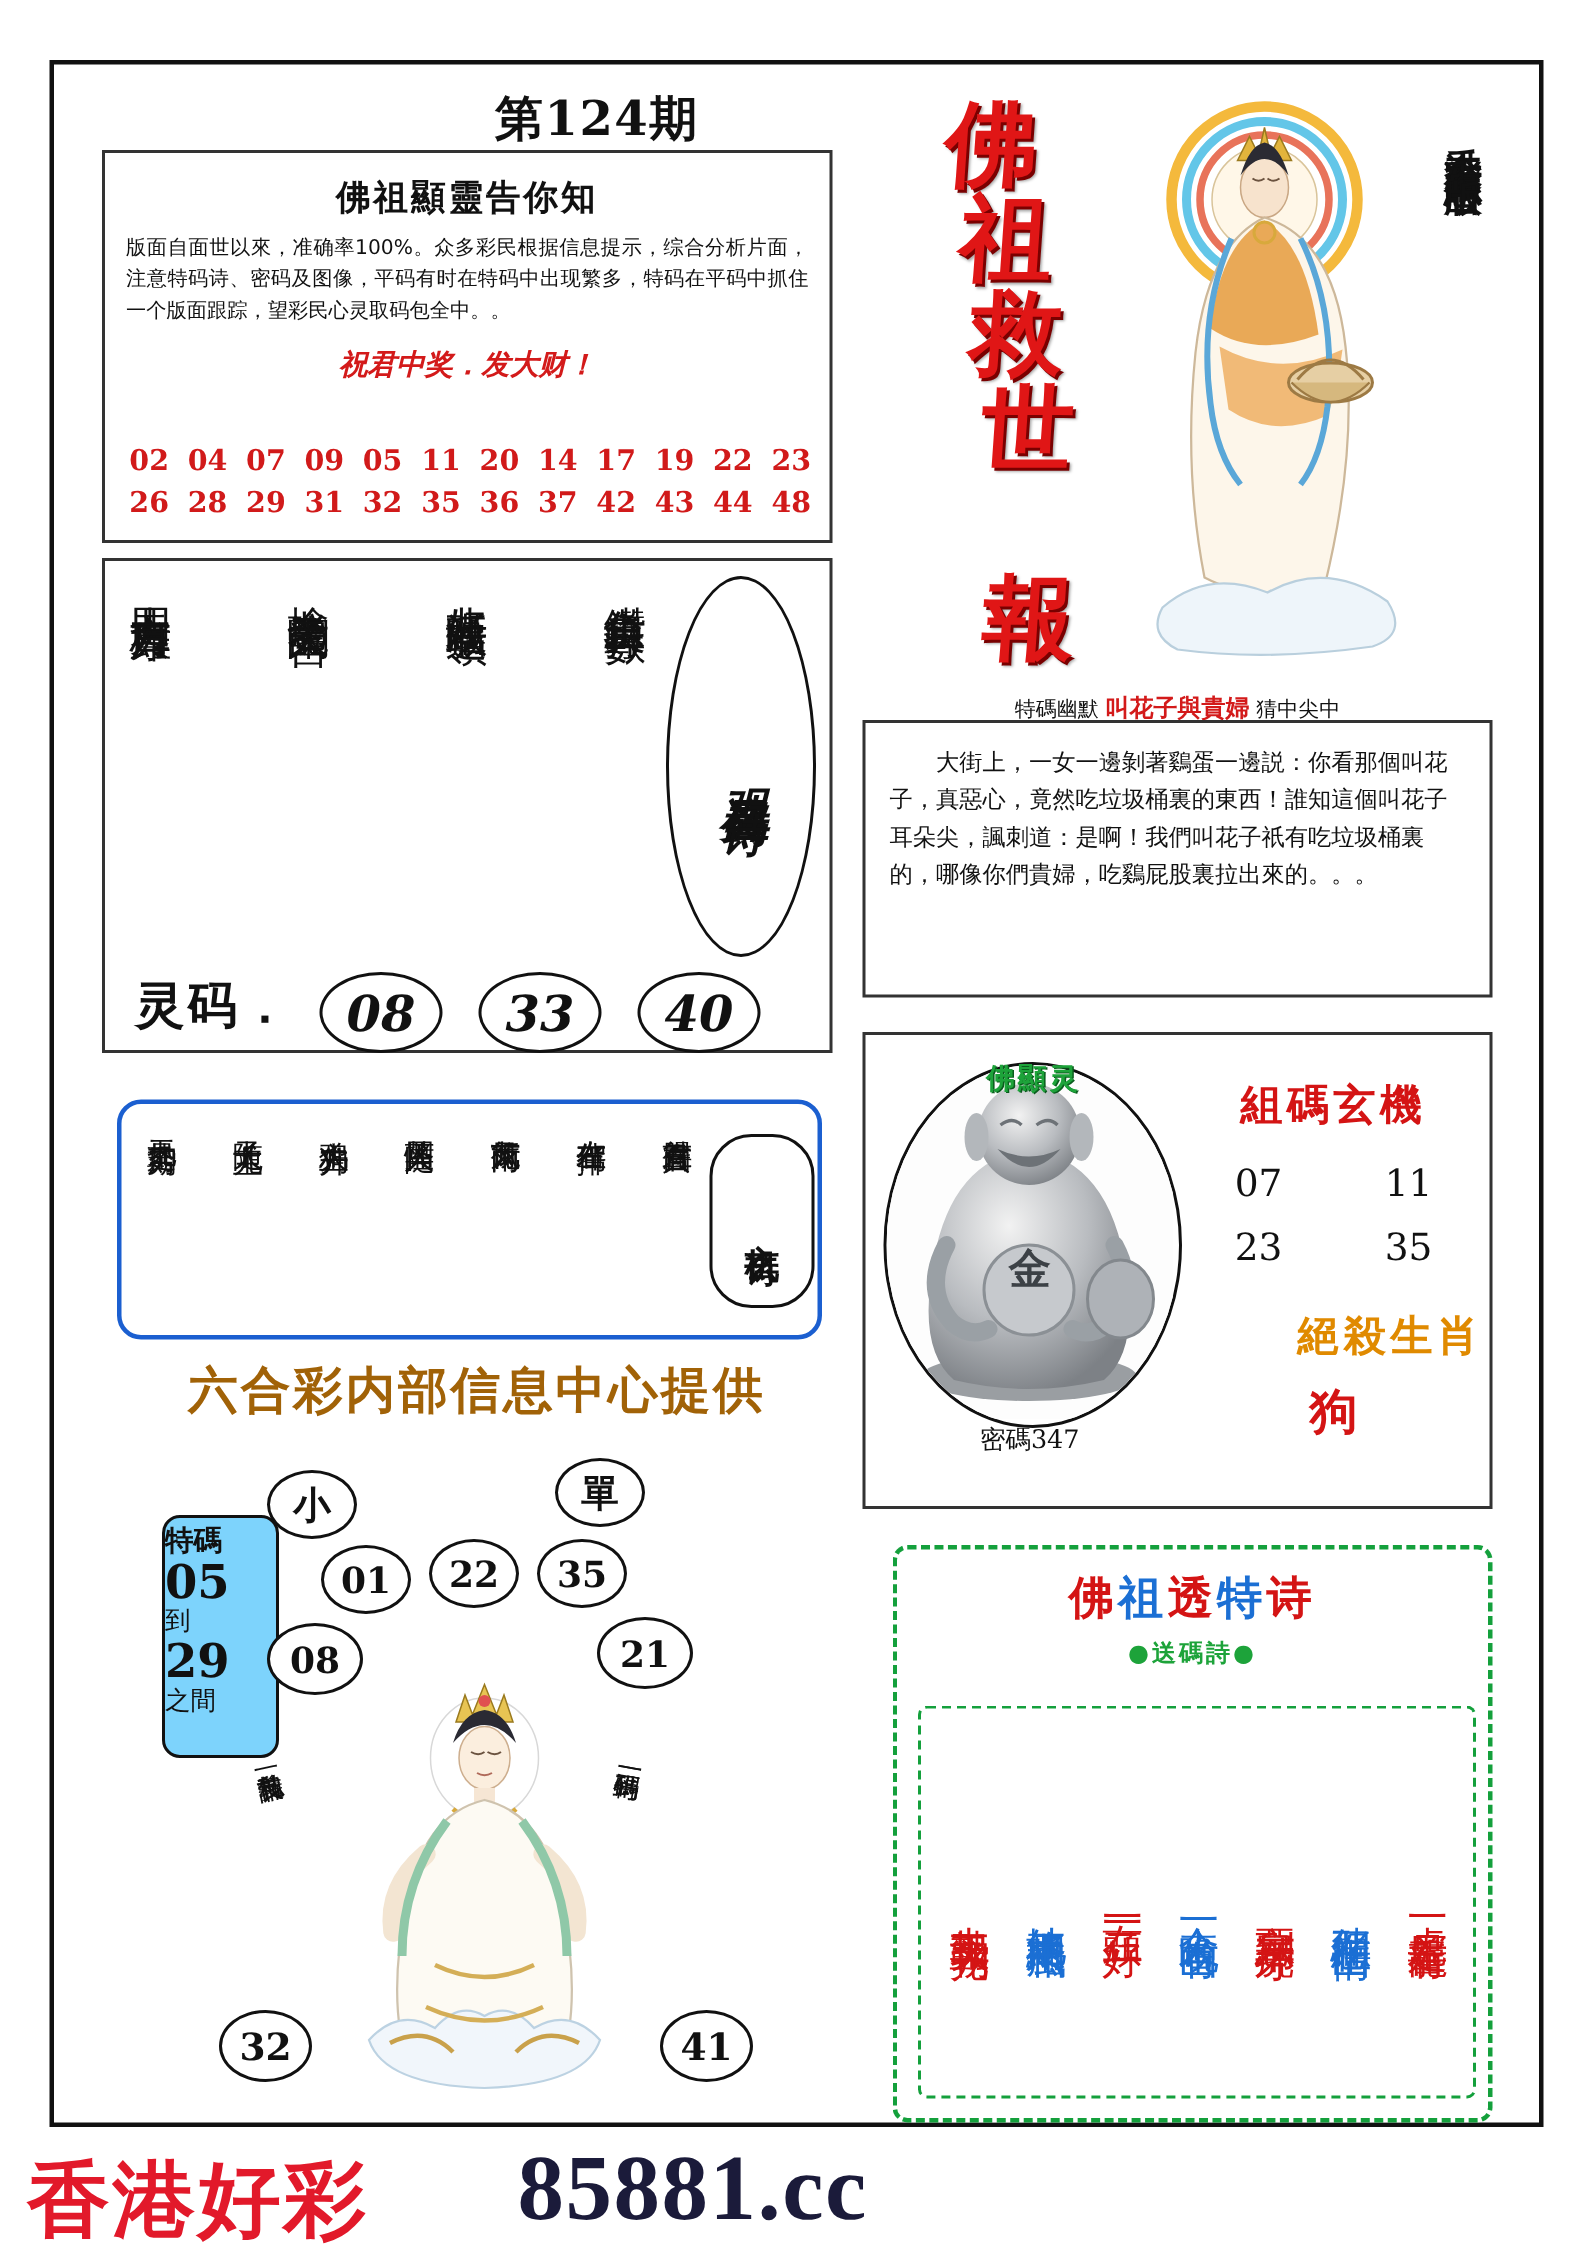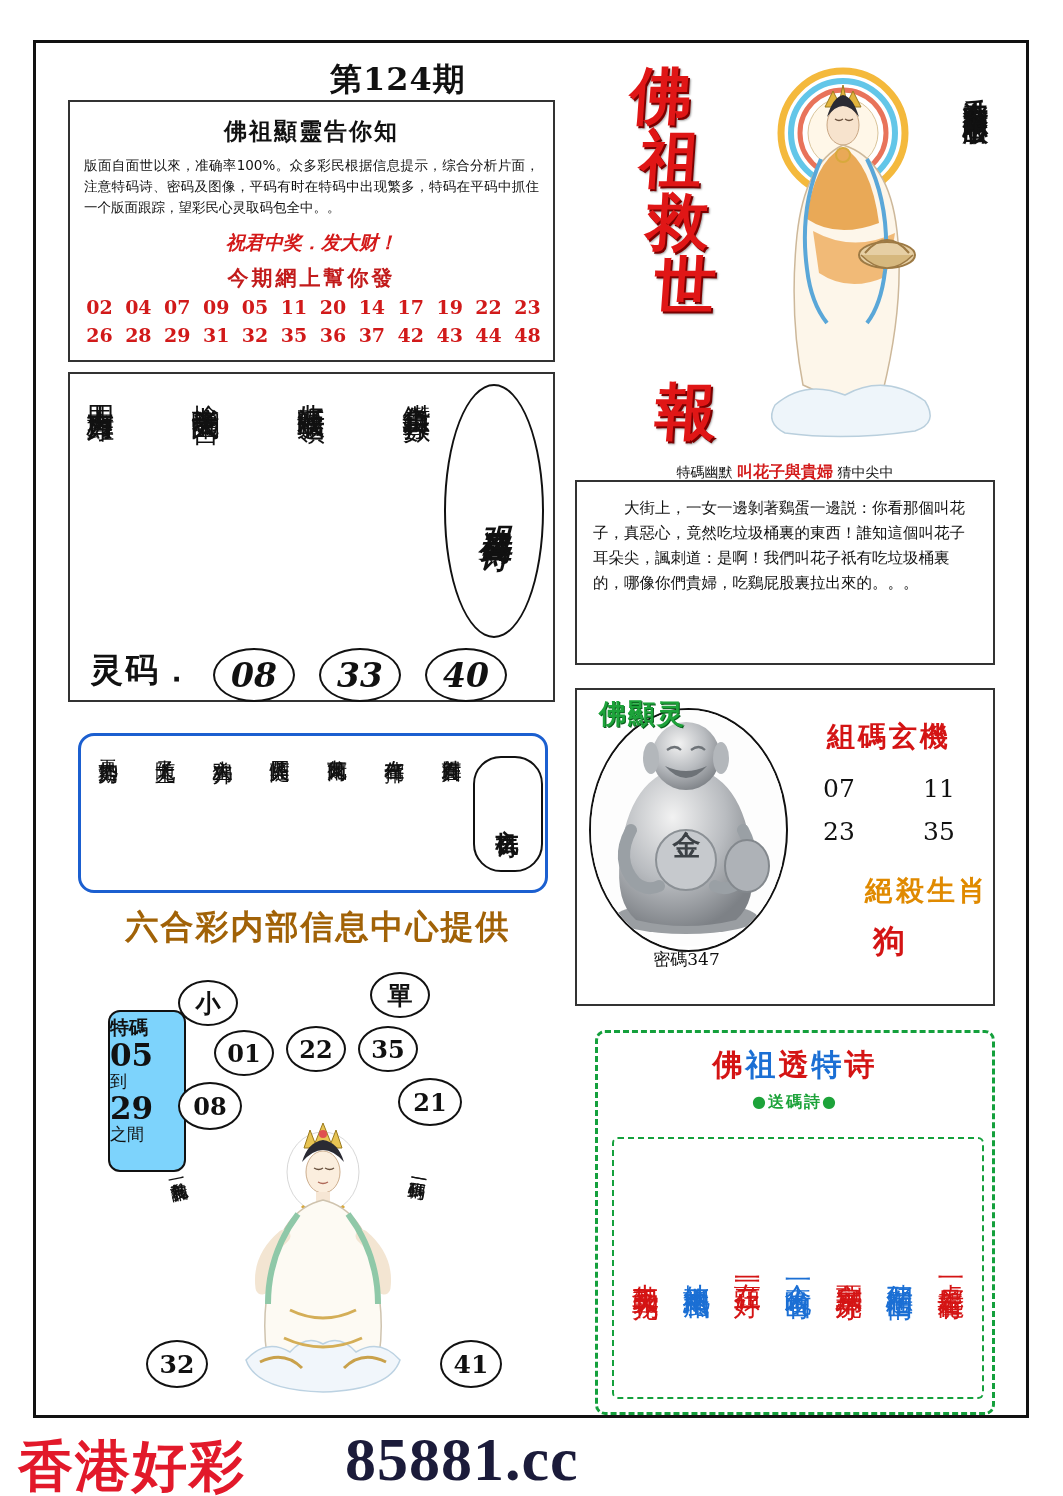--- a/index.html
+++ b/index.html
@@ -163,22 +163,22 @@
   }
   .buddha-oval{
     position:absolute;left:12px;top:18px;width:195px;height:240px;
     border:2px solid #111;border-radius:50%;overflow:hidden;background:#fff;
   }
   .buddha-caption{
     position:absolute;left:12px;top:258px;width:195px;text-align:center;
     font-family:"DejaVu Serif", serif;font-size:17px;color:#111;
   }
   .fx-title{
-    position:absolute;left:22px;top:6px;width:180px;text-align:left;
-    font-family:"DejaVu Serif", serif;font-size:27px;font-weight:bold;
+    position:absolute;left:22px;top:16px;width:180px;text-align:center;
+    font-family:"DejaVu Serif", serif;font-size:19px;font-weight:bold;
     color:#1da33a;text-shadow:1px 1px 0 #0a5c1d;letter-spacing:2px;
     z-index:5;
   }
   .zm-title{
     position:absolute;left:212px;top:28px;width:200px;text-align:center;
     font-family:"DejaVu Serif", serif;font-size:28px;font-weight:bold;color:#d41414;letter-spacing:3px;
   }
   .zm-nums{
     position:absolute;left:212px;top:78px;width:200px;
     font-family:"DejaVu Serif", serif;font-size:25px;color:#111;text-align:center;line-height:1.7;
@@ -255,21 +255,20 @@
 <div class="page">
 
   <div class="frame"></div>
 
   <div class="issue">第124期</div>
 
   <div class="notice">
     <h2>佛祖顯靈告你知</h2>
     <p>版面自面世以來，准确率100%。众多彩民根据信息提示，综合分析片面，注意特码诗、密码及图像，平码有时在特码中出现繁多，特码在平码中抓住一个版面跟踪，望彩民心灵取码包全中。。</p>
     <div class="wish">祝君中奖．发大财！</div>
-    <div class="help">今期網上幫你發</div>
     <div class="numgrid">
       <div class="half">
         <div class="numrow">
           <span>02</span>
           <span>04</span>
           <span>07</span>
           <span>09</span>
           <span>05</span>
           <span>11</span>
         </div>

